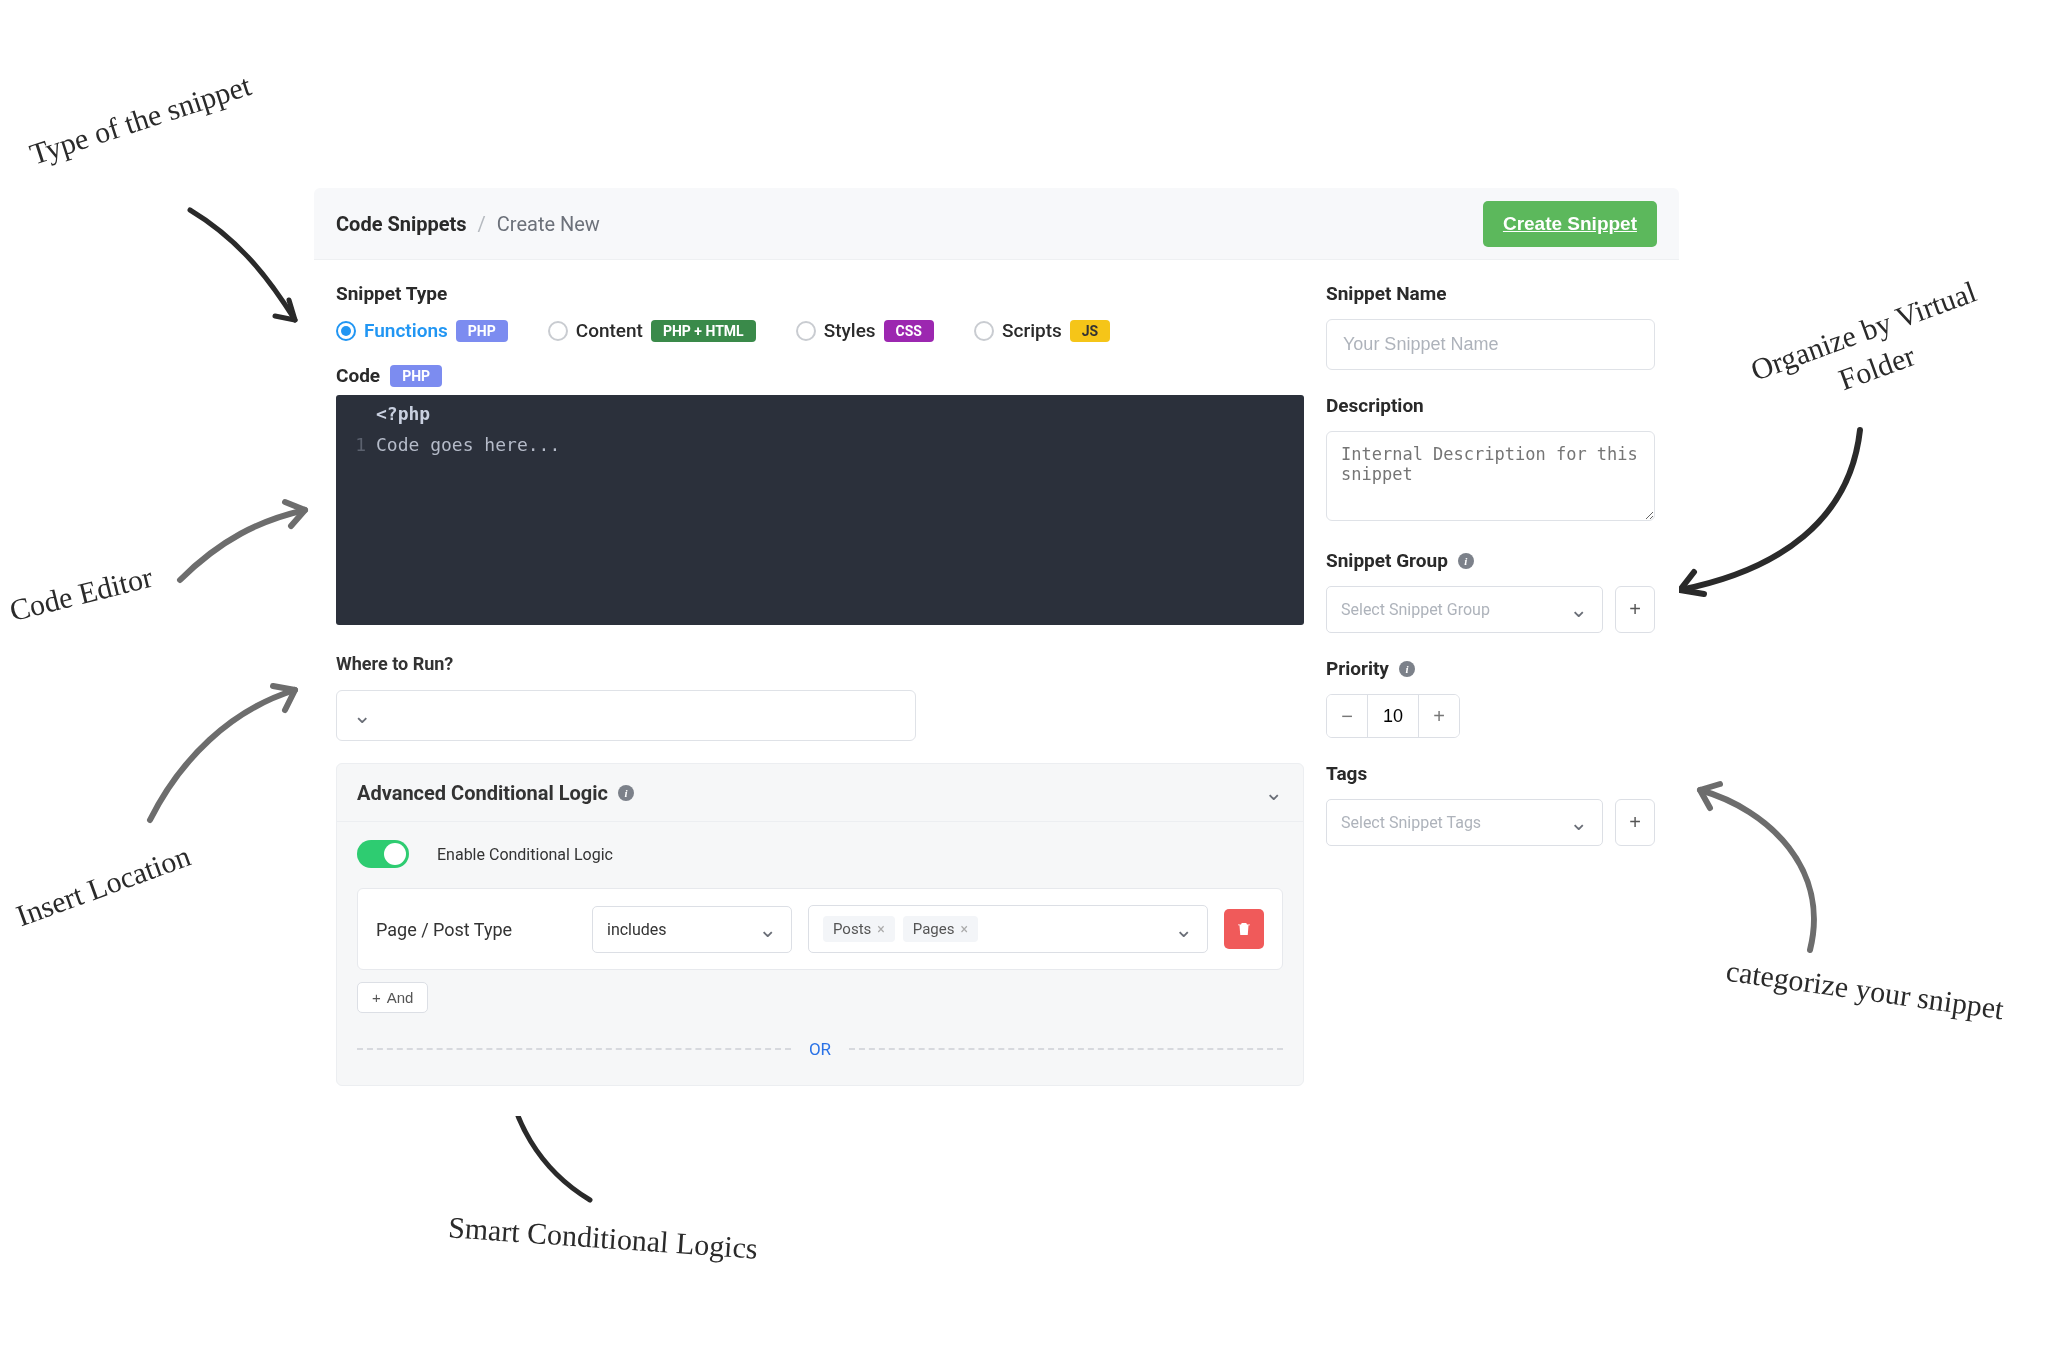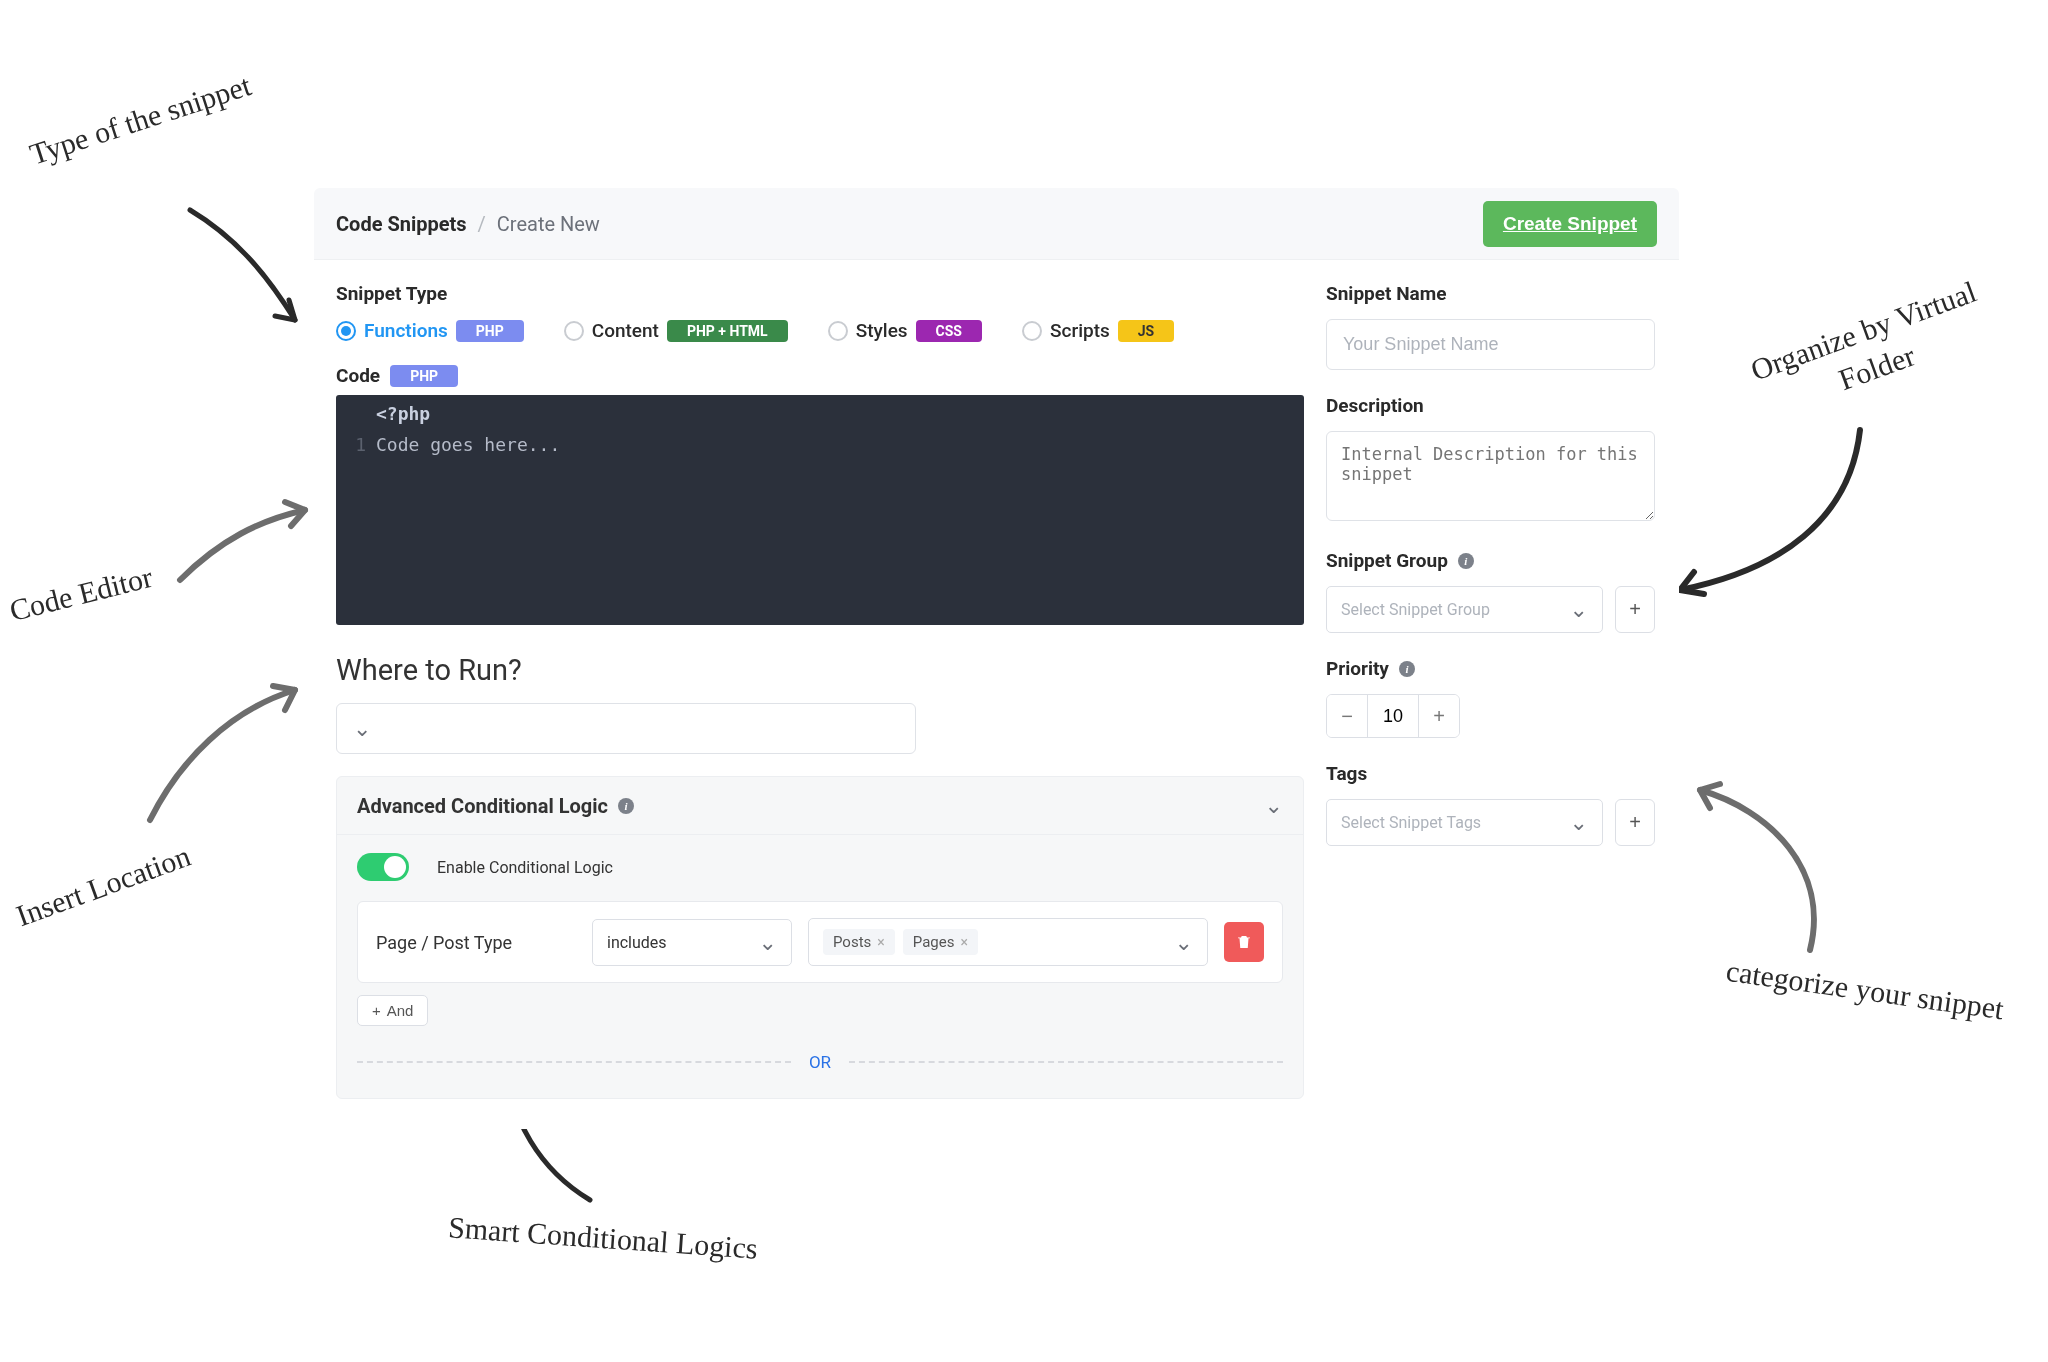--- a/index.html
+++ b/index.html
@@ -94,21 +94,21 @@
   .type-options { display: flex; gap: 40px; margin-bottom: 22px; }
   .type-opt { display: flex; align-items: center; gap: 8px; cursor: pointer; }
   .radio {
     width: 20px; height: 20px; border: 2px solid #c9ccd1; border-radius: 50%; display:inline-flex;align-items:center;justify-content:center;
   }
   .radio.checked { border-color: #2196f3; }
   .radio.checked::after { content:''; width:10px; height:10px; background:#2196f3; border-radius:50%; }
   .type-text { font-size: 19px; color: #2a2a2a; font-weight: 500; }
   .type-opt.sel .type-text { color: #2196f3; font-weight:600; }
   .badge {
-    font-size: 14px; font-weight: 700; padding: 3px 20px; border-radius: 4px; color:#fff;
+    font-size: 14px; font-weight: 700; padding: 3px 12px; border-radius: 4px; color:#fff;
   }
   .b-php { background:#7c8cf0; }
   .b-phphtml { background:#3a8a4a; }
   .b-css { background:#9c27b0; }
   .b-js { background:#f5c518; color:#333; }
   .code-label-row { display:flex; align-items:center; gap:10px; margin-bottom:8px; }
   .editor {
     background:#2b303b;
     border-radius: 3px;
     overflow:hidden;
@@ -116,21 +116,21 @@
     font-family: "SFMono-Regular", Menlo, Consolas, monospace;
     font-size: 18px;
   }
   .editor-line { display:flex; }
   .gutter { width:40px; text-align:right; padding-right:10px; color:#5b616e; user-select:none; }
   .code-text { color:#b5bbc9; }
   .editor-top { padding: 8px 0 6px; color:#8a90a0; }
   .editor-body { padding: 4px 0; }
   .kw { color:#c9d0e0; font-weight:600; }
   .section-title {
-    font-size: 29px; font-weight:400; margin: 28px 0 16px;
+    font-size: 18px; font-weight:700; margin: 28px 0 16px;
   }
   .select-box {
     border:1px solid #dfe2e7; border-radius:6px; padding: 12px 16px; display:flex; align-items:center; justify-content:space-between; cursor:pointer; width: 580px;
   }
   .sel-main { font-size:18px; font-weight:700; }
   .sel-sub { font-size:15px; color:#8a8f99; margin-top:4px; }
   .chev { font-size:22px; color:#6a6e77; }
   .acl {
     margin-top: 22px;
     background:#f6f7f8;

